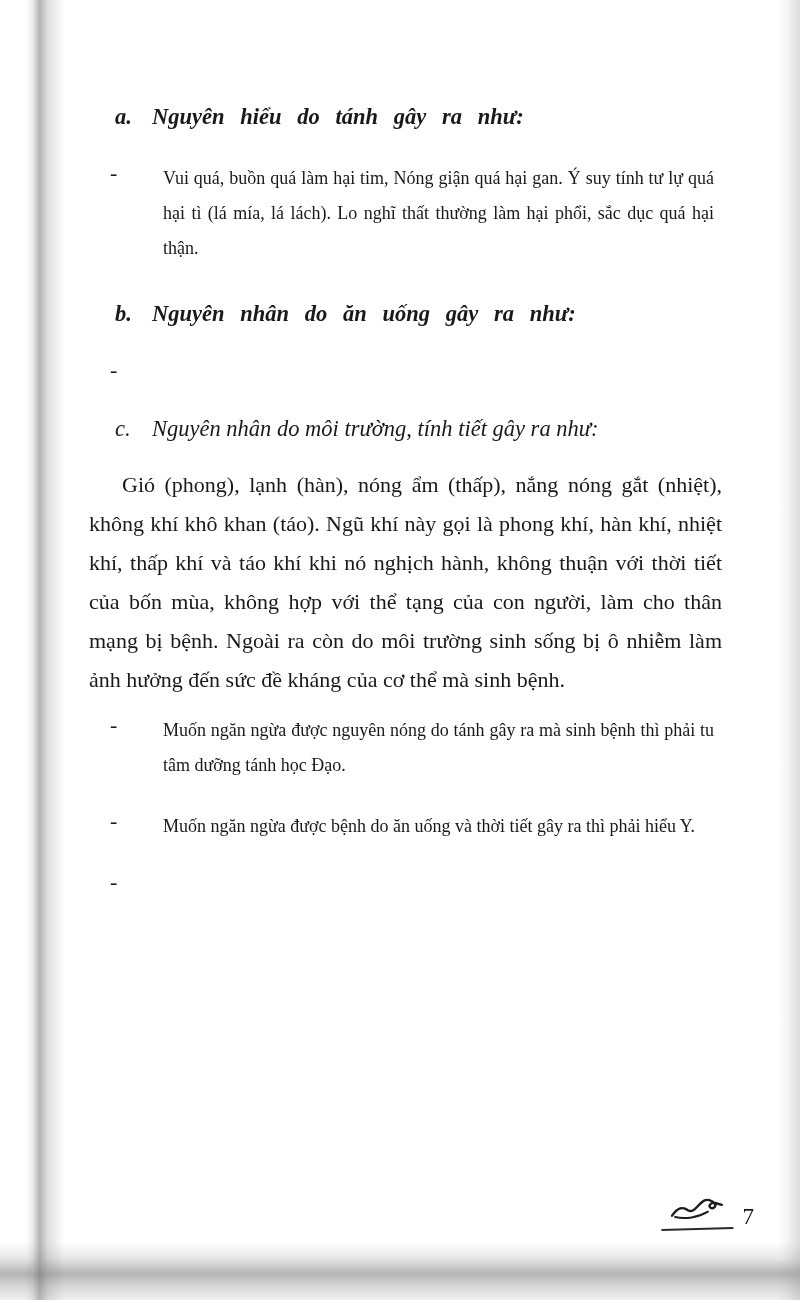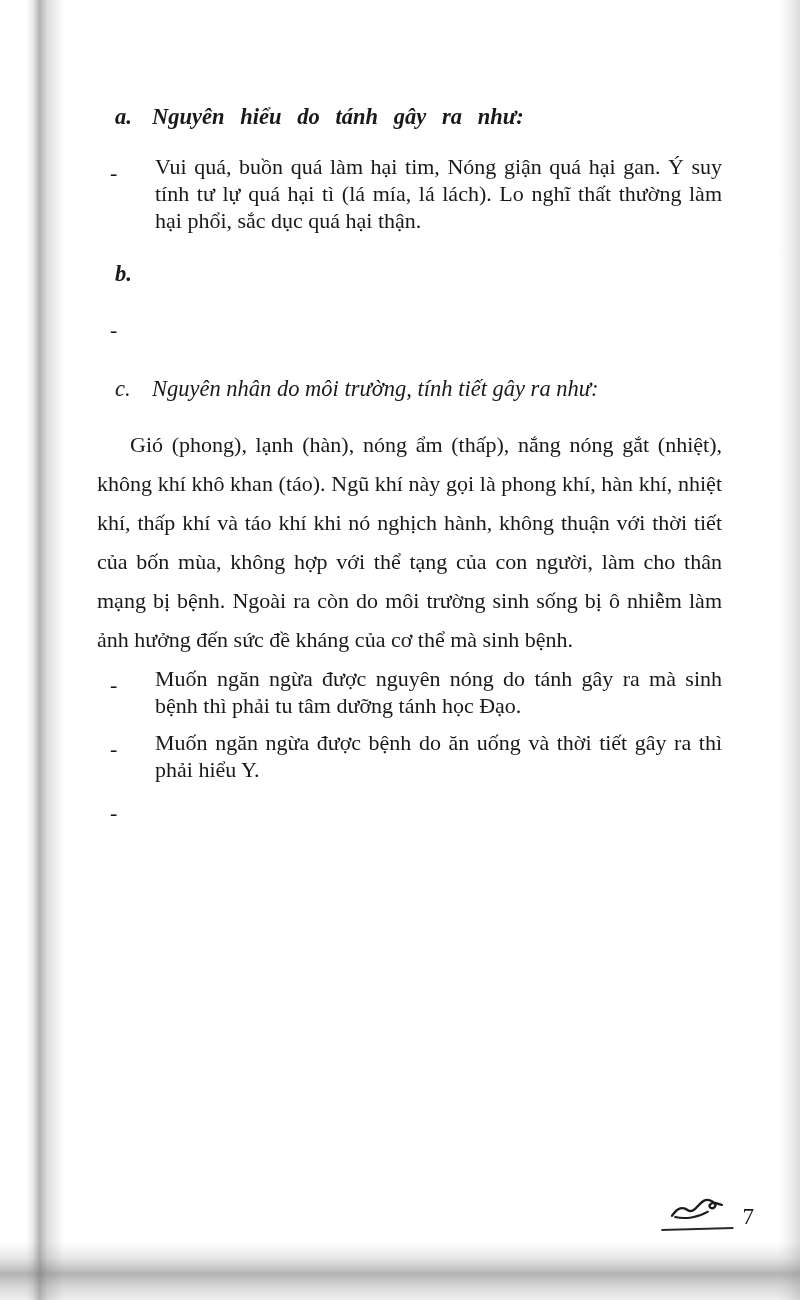--- a/index.html
+++ b/index.html
@@ -72,29 +72,29 @@
     margin: 0 0 10px 0;
   }
   .list-block .marker {
     flex: none;
     width: 45px;
     margin-left: 25px;
     font-size: 22px;
     line-height: 39px;
   }
   .list-block .body {
-    margin: 0;
-    font-size: 22px;
-    line-height: 27px;
+    margin: 8px;
+    font-size: 18px;
+    line-height: 35px;
     text-align: justify;
   }
   .section-para { margin-bottom: 20px; }
 
   .plain-para {
-    margin: 0 0 6px 12px;
+    margin: 0 0 6px 4px;
     font-size: 22px;
     line-height: 39px;
     text-align: justify;
     text-indent: 33px;
   }
 
   .footer {
     position: absolute;
     right: 46px;
     bottom: 70px;
@@ -129,20 +129,21 @@
       <span class="heading-text">Nguyên hiểu do tánh gây ra như:</span>
     </div>
 
     <div class="list-block section-para">
       <span class="marker">-</span>
       <p class="body">Vui quá, buồn quá làm hại tim, Nóng giận quá hại gan. Ý suy tính tư lự quá hại tì (lá mía, lá lách). Lo nghĩ thất thường làm hại phổi, sắc dục quá hại thận.</p>
     </div>
 
     <div class="heading wide">
       <span class="marker">b.</span>
+      <span class="heading-text">Nguyên nhân do ăn uống gây ra như:</span>
     </div>
 
     <div class="list-block section-para">
       <span class="marker">-</span>
     </div>
 
     <div class="heading light">
       <span class="marker">c.</span>
       <span class="heading-text">Nguyên nhân do môi trường, tính tiết gây ra như:</span>
     </div>

